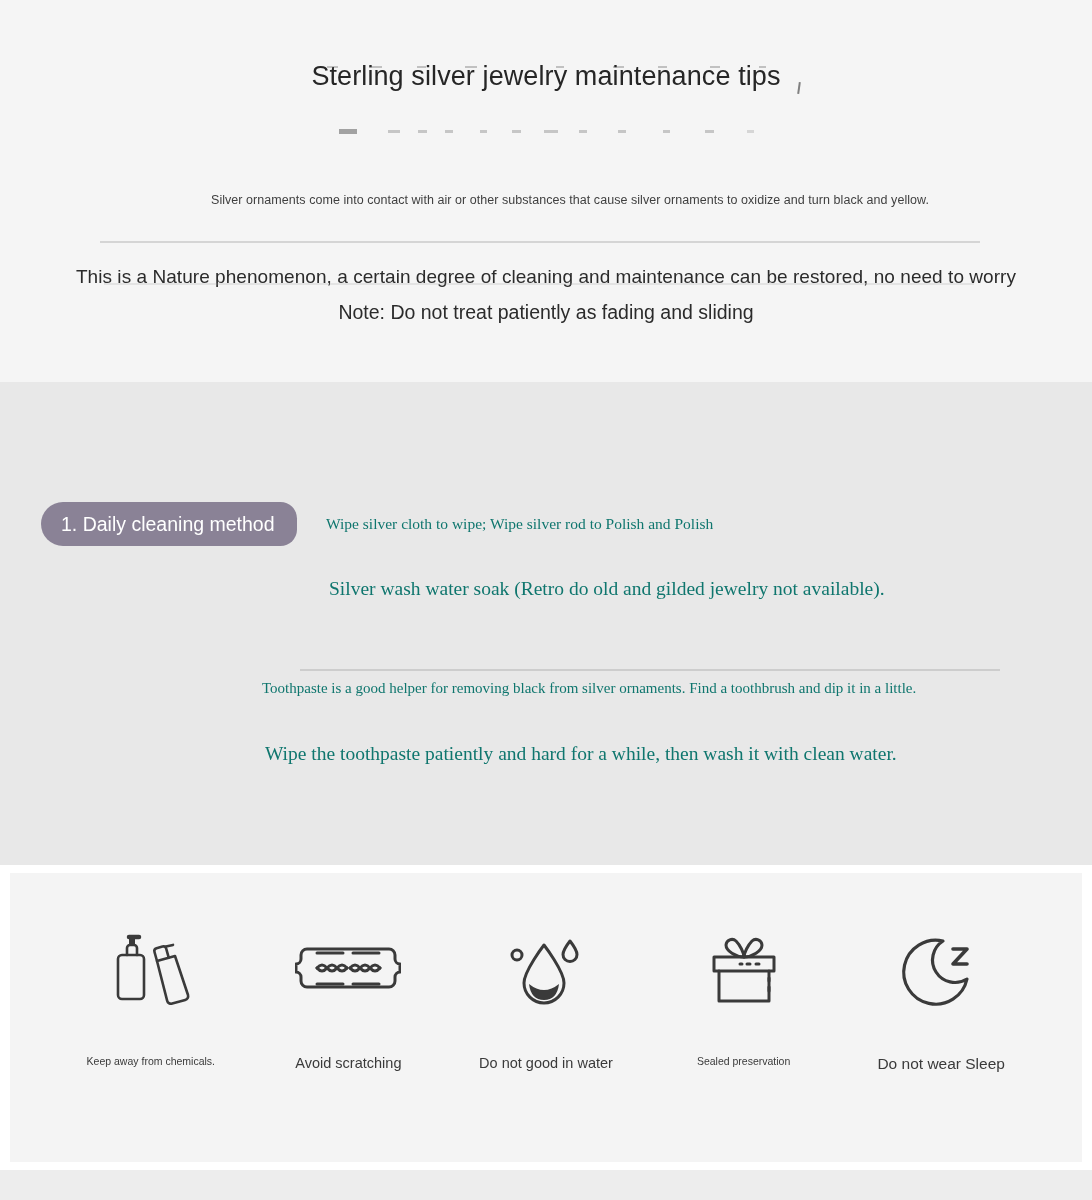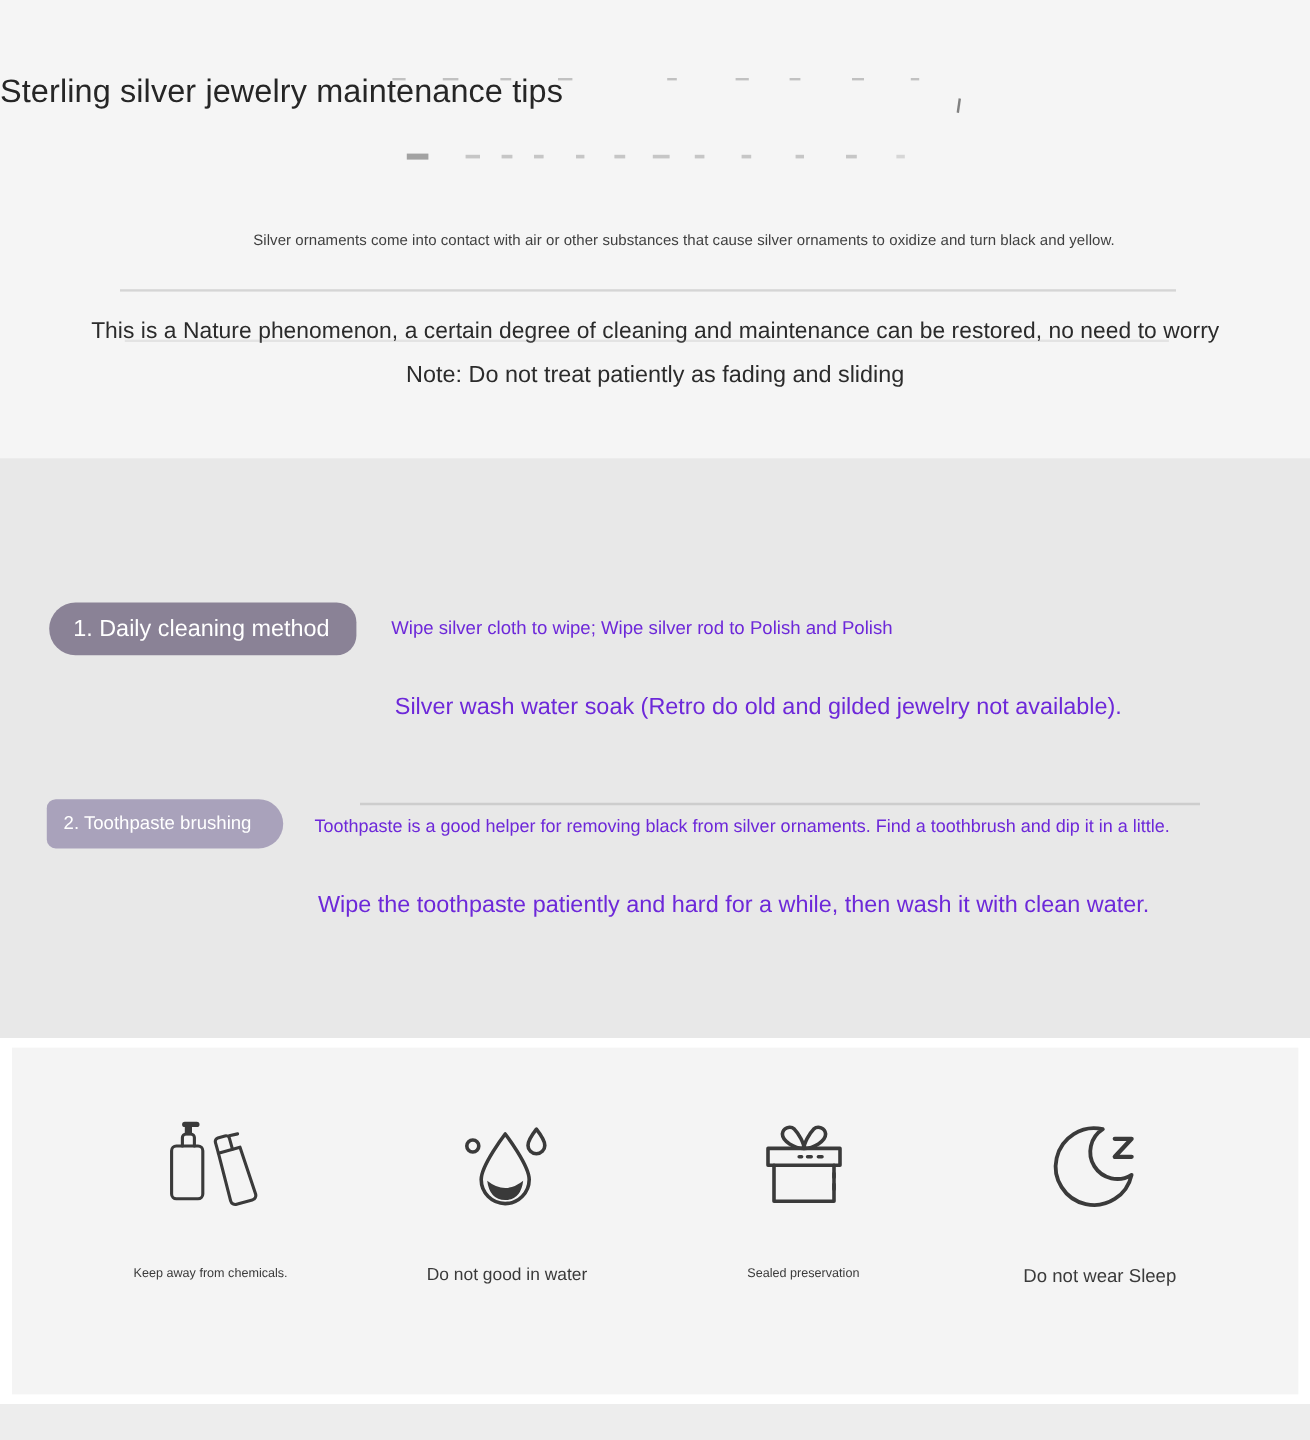--- a/index.html
+++ b/index.html
@@ -22,20 +22,21 @@
     width: 1092px;
     height: 382px;
     background: #f5f5f5;
     overflow: hidden;
   }
 
   .title-wrap {
     position: absolute;
     left: 0; top: 60px;
     width: 1092px;
+    text-align: center;
   }
   .page-title {
     display: inline-block;
     font-size: 27px;
     font-weight: 400;
     color: #262626;
     letter-spacing: 0.1px;
     line-height: 1.25;
     position: relative;
   }
@@ -157,22 +158,23 @@
     left: 39px; top: 284px;
     height: 41px;
     padding: 0 26px 0 14px;
     font-size: 15.5px;
     background: #a9a2bb;
     border-radius: 8px 22px 22px 8px;
   }
 
   .method-text {
     position: absolute;
-    color: #6d28d9;
+    color: #0f766e;
     white-space: nowrap;
+    font-family: Liberation Serif, serif;
   }
   .m1-t1 { left: 326px; top: 133px; font-size: 15.5px; }
   .m1-t2 { left: 329px; top: 196px; font-size: 19.5px; }
   .m2-t1 { left: 262px; top: 298px; font-size: 15px; }
   .m2-t2 { left: 265px; top: 361px; font-size: 19.5px; }
 
   
   .section-icons-outer {
     position: absolute;
     left: 0; top: 865px;
@@ -252,23 +254,20 @@
 <div class="section-methods">
 
   <div class="badge badge-1">
     <span>1. Daily cleaning method</span>
   </div>
   <div class="method-text m1-t1">Wipe silver cloth to wipe; Wipe silver rod to Polish and Polish</div>
   <div class="method-text m1-t2">Silver wash water soak (Retro do old and gilded jewelry not available).</div>
 
   <div class="ghost-line" style="left:300px; top:287px; width:700px;"></div>
 
-  <div class="badge badge-2">
-    <span>2. Toothpaste brushing</span>
-  </div>
   <div class="method-text m2-t1">Toothpaste is a good helper for removing black from silver ornaments. Find a toothbrush and dip it in a little.</div>
   <div class="method-text m2-t2">Wipe the toothpaste patiently and hard for a while, then wash it with clean water.</div>
 </div>
 
 <div class="section-icons-outer">
   <div class="section-icons">
 
     <div class="care-item s-sm">
       <div class="care-glyph">
         <svg width="92" height="92" viewBox="0 0 92 92" fill="none" stroke="#3a3a3a" stroke-width="2.6" stroke-linejoin="round" stroke-linecap="round">
@@ -279,20 +278,34 @@
           <path d="M24 12 h10" stroke-width="4.5"></path>
 
           <path d="M52 36 l18 -5 l13 39 a4 4 0 0 1 -2.8 5 l-13 3.6 a4 4 0 0 1 -5 -2.8 Z"></path>
           <path d="M52 36 l-2.5 -9 a3 3 0 0 1 2 -3.7 l6 -1.7 a3 3 0 0 1 3.7 2 l2.5 9"></path>
           <path d="M61 21.5 l7 -1.6"></path>
         </svg>
       </div>
       <div class="care-label">Keep away from chemicals.</div>
     </div>
 
+    <div class="care-item s-md">
+      <div class="care-glyph">
+        <svg width="106" height="66" viewBox="0 0 106 66" fill="none" stroke="#3a3a3a" stroke-width="3" stroke-linejoin="round" stroke-linecap="round">
+          <path d="M12 6 h82 a6 6 0 0 1 6 6 v4 a5 5 0 0 0 5 5 v8 a5 5 0 0 0 -5 5 v4 a6 6 0 0 1 -6 6 h-82 a6 6 0 0 1 -6 -6 v-4 a5 5 0 0 0 -5 -5 v-8 a5 5 0 0 0 5 -5 v-4 a6 6 0 0 1 6 -6 Z" transform="translate(0,5)"></path>
+          <path d="M22 30 q5 -6 10 0 q5 6 10 0 q5 -6 10 0"></path>
+          <path d="M22 30 q5 6 10 0 q5 -6 10 0 q5 6 10 0"></path>
+          <path d="M55 30 q5 -6 10 0 q5 6 10 0 q5 -6 10 0"></path>
+          <path d="M55 30 q5 6 10 0 q5 -6 10 0 q5 6 10 0"></path>
+          <path d="M22 15 h26 M58 15 h26" stroke-width="3"></path>
+          <path d="M22 46 h26 M58 46 h26" stroke-width="3"></path>
+        </svg>
+      </div>
+      <div class="care-label">Avoid scratching</div>
+    </div>
 
     <div class="care-item s-md">
       <div class="care-glyph">
         <svg width="84" height="84" viewBox="0 0 84 84" fill="none" stroke="#3a3a3a" stroke-width="3" stroke-linejoin="round" stroke-linecap="round">
           <path d="M40 16 C40 16 20 42 20 54 a20 20 0 0 0 40 0 C60 42 40 16 40 16 Z"></path>
           <path d="M66 12 C66 12 59 21 59 25.5 a7 7 0 0 0 14 0 C73 21 66 12 66 12 Z"></path>
           <circle cx="13" cy="26" r="5"></circle>
           <path d="M25 55 q15 12 30 0 q-2 16 -15 16 q-13 0 -15 -16 Z" fill="#3a3a3a" stroke="none"></path>
         </svg>
       </div>

